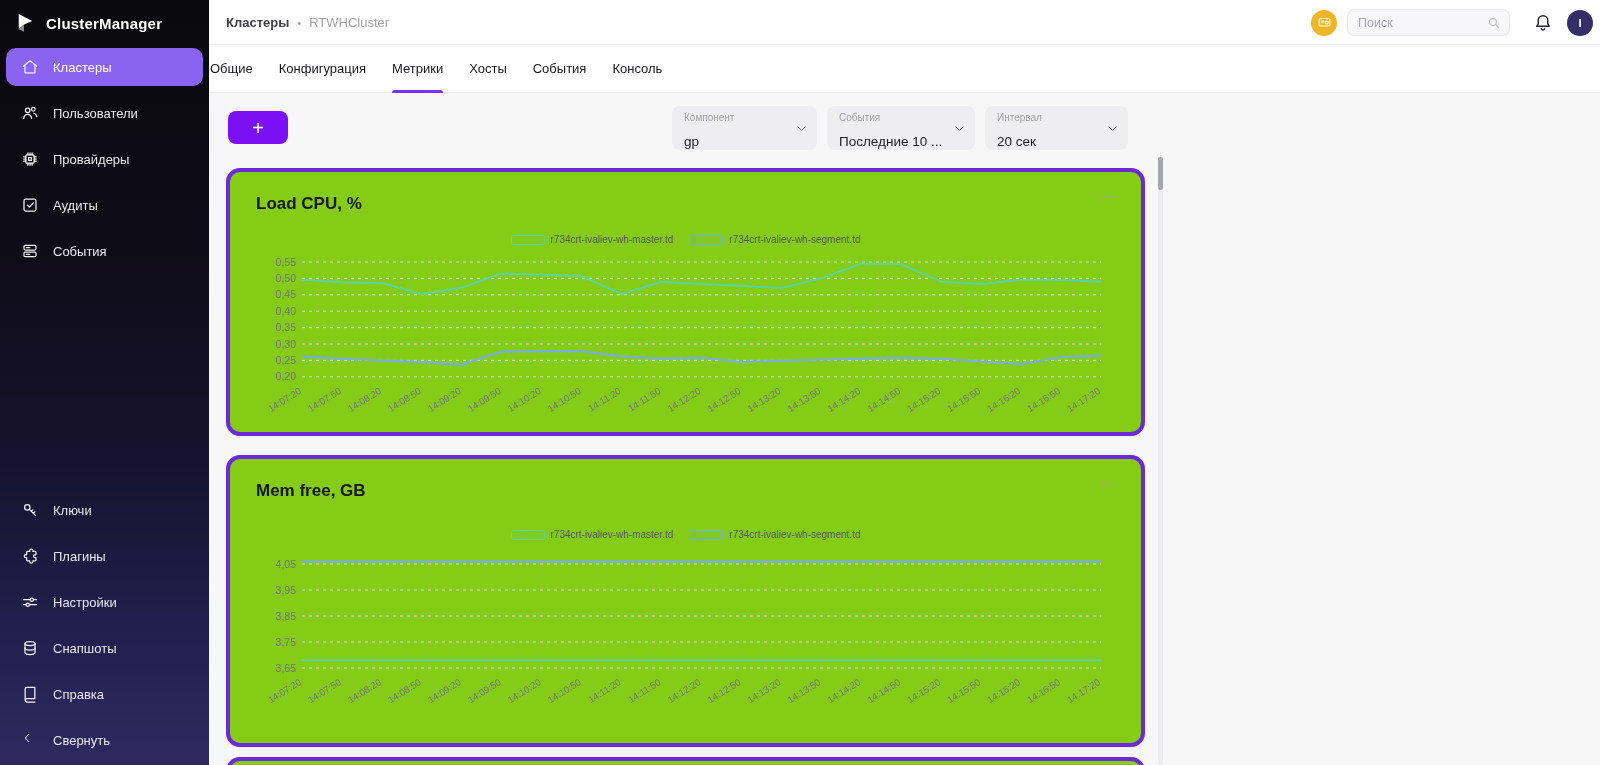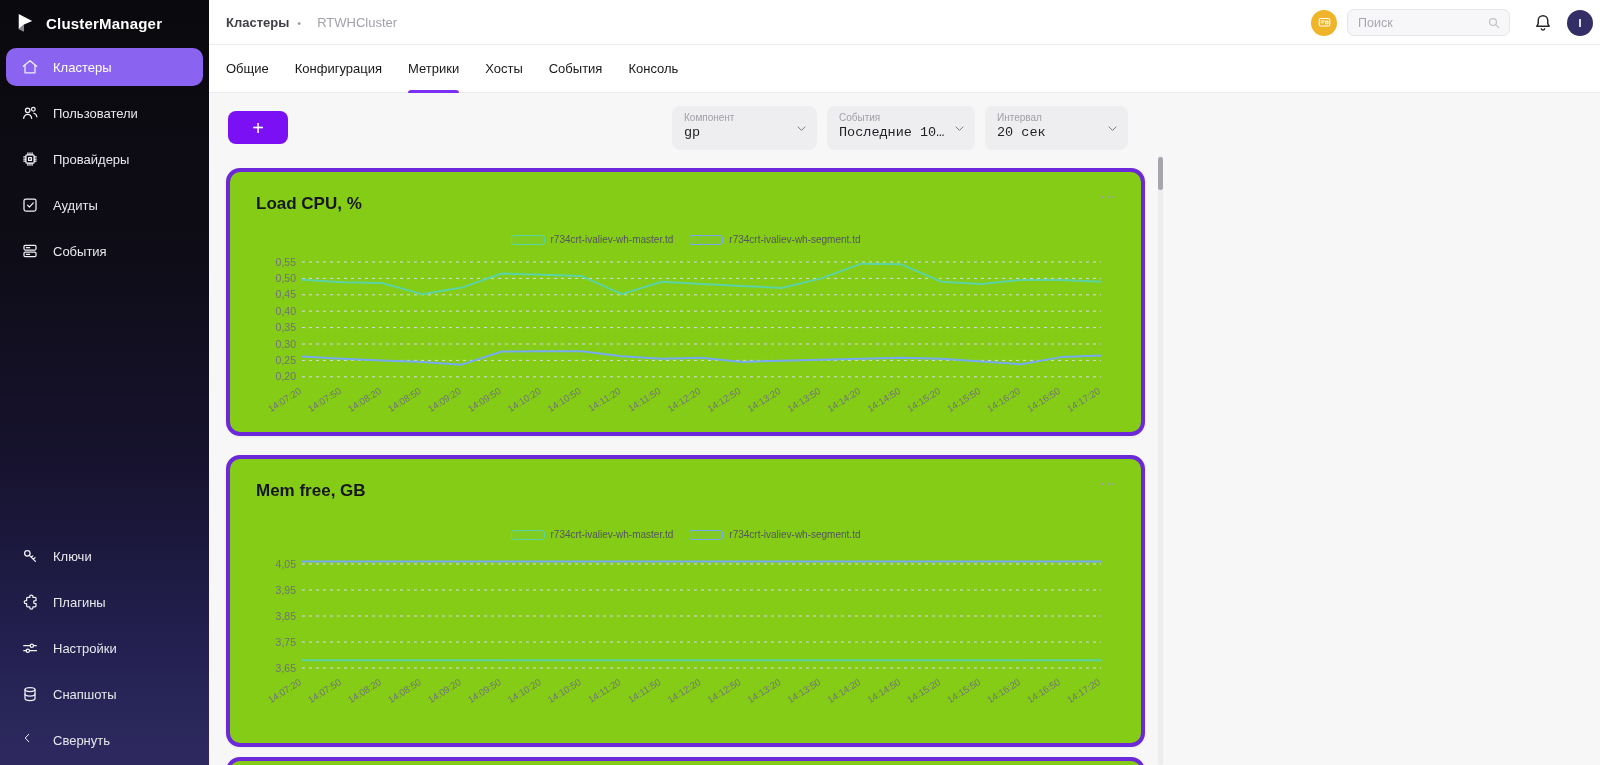--- a/index.html
+++ b/index.html
@@ -24,57 +24,57 @@
   .collapse-row { margin-bottom:6px; }
   .collapse-row .ic svg { width:16px; height:16px; }
 
   
   .topbar { position:absolute; left:209px; top:0; width:1391px; height:45px;
     background:#fff; border-bottom:1px solid #ececef; }
   .breadcrumb { position:absolute; left:17px; top:0; height:45px; display:flex;
     align-items:center; gap:8px; font-size:13px; }
   .crumb-section { color:#3f3f46; font-weight:600; }
   .crumb-sep { color:#a1a1aa; font-size:11px; }
-  .crumb-current { color:#a1a1aa;margin-left:8px; }
+  .crumb-current { color:#a1a1aa; }
   .topbar-right { position:absolute; right:7px; top:0; height:45px; display:flex; align-items:center; }
   .badge-circle { width:26px; height:26px; border-radius:50%; background:#f0b429;
     display:flex; align-items:center; justify-content:center; color:#fff; cursor:pointer; }
   .badge-circle svg { width:15px; height:15px; }
   .searchbox { position:relative; width:163px; height:27px; margin-left:10px;
     background:#f7f7f9; border:1px solid #e5e5ea; border-radius:7px; }
   .searchbox input { width:100%; height:100%; border:0; outline:0; background:transparent;
     padding:0 28px 0 10px; font-size:12.5px; color:#3f3f46;
     font-family:"Liberation Sans", sans-serif; }
   .searchbox input::placeholder { color:#a7a7af; }
   .searchbox .s-ic { position:absolute; right:7px; top:5px; width:16px; height:16px; color:#c2c2c8; }
   .bell-btn { margin-left:22px; width:22px; height:22px; color:#27272a; cursor:pointer; }
   .avatar { margin-left:13px; width:26px; height:26px; border-radius:50%; background:#332e66;
     color:#fff; font-size:11px; font-weight:600; display:flex; align-items:center;
     justify-content:center; cursor:pointer; }
 
   
   .tabbar { position:absolute; left:209px; top:45px; width:1391px; height:48px;
     background:#fff; border-bottom:1px solid #ececef; display:flex; align-items:stretch;
-    gap:26px; padding-left:17px; }
+    gap:26px; padding-left:1px; }
   .tab { position:relative; display:flex; align-items:center; font-size:13px;
     color:#18181b; font-weight:500; cursor:pointer; }
   .tab .underline { position:absolute; left:0; right:0; bottom:-1px; height:3px;
     border-radius:3px 3px 0 0; background:#7b2ff2; display:none; }
   .tab.active .underline { display:block; }
 
   
   .content { position:absolute; left:209px; top:93px; width:1391px; height:672px; background:#f7f7f8; }
   .add-btn { position:absolute; left:19px; top:18px; width:60px; height:33px; border:0;
     border-radius:8px; background:#7b10f4; color:#fff; font-size:20px; line-height:30px;
     cursor:pointer; font-family:"Liberation Sans", sans-serif; }
   .dd { position:absolute; top:13px; height:44px; background:#eeeef1; border-radius:8px;
     padding:6px 26px 0 12px; cursor:pointer; }
   .dd-label { font-size:10px; color:#a0a0a8; }
-  .dd-value { font-size:13.5px; color:#232327; margin-top:2px; white-space:nowrap;
-    overflow:hidden; text-overflow:ellipsis;font-family:Liberation Mono, monospace; }
+  .dd-value { font-size:13.5px; color:#232327; margin-top:11px; white-space:nowrap;
+    overflow:hidden; text-overflow:ellipsis; }
   .dd .chev { position:absolute; right:8px; top:15px; width:15px; height:15px; color:#6f6f78; }
   .dd1 { left:463px; width:145px; }
   .dd2 { left:618px; width:148px; }
   .dd3 { left:776px; width:143px; }
 
   .card { position:absolute; left:17px; width:919px; background:#84cc16; border-radius:14px;
     border:4px solid #6d28d9; box-shadow:0 1px 3px rgba(20,20,40,.05);text-decoration:underline; }
   .card1 { top:75px;  height:268px; }
   .card2 { top:362px; height:292px; }
   .card3 { top:664px; height:110px; border-radius:14px 14px 0 0; }
@@ -191,20 +191,28 @@
         </div>
         <div class="side-item">
           <span class="ic">
             <svg viewBox="0 0 24 24" fill="none" stroke="currentColor" stroke-width="1.5" stroke-linecap="round" stroke-linejoin="round">
               <ellipse cx="12" cy="6.6" rx="6" ry="2.4"></ellipse>
               <path d="M6 6.6v10.8c0 1.3 2.7 2.4 6 2.4s6-1.1 6-2.4V6.6"></path>
               <path d="M6 12c0 1.3 2.7 2.4 6 2.4s6-1.1 6-2.4"></path>
             </svg>
           </span>
           <span>Снапшоты</span>
+        </div>
+        <div class="side-item">
+          <span class="ic">
+            <svg viewBox="0 0 24 24" fill="none" stroke="currentColor" stroke-width="1.5" stroke-linecap="round" stroke-linejoin="round">
+              <path d="M6.2 18.8V6.1A2.1 2.1 0 0 1 8.3 4h9.5v13.4H8.3a2.1 2.1 0 0 0-2.1 2.1 2.1 2.1 0 0 0 2.1 2.1h9.5"></path>
+            </svg>
+          </span>
+          <span>Справка</span>
         </div>
       </nav>
     <div class="side-item collapse-row">
       <span class="ic">
           <svg viewBox="0 0 24 24" fill="none" stroke="currentColor" stroke-width="1.5" stroke-linecap="round" stroke-linejoin="round">
             <path d="M13.2 6.4 7.8 12l5.4 5.6"></path>
           </svg>
         </span>
       <span>Свернуть</span>
     </div>

